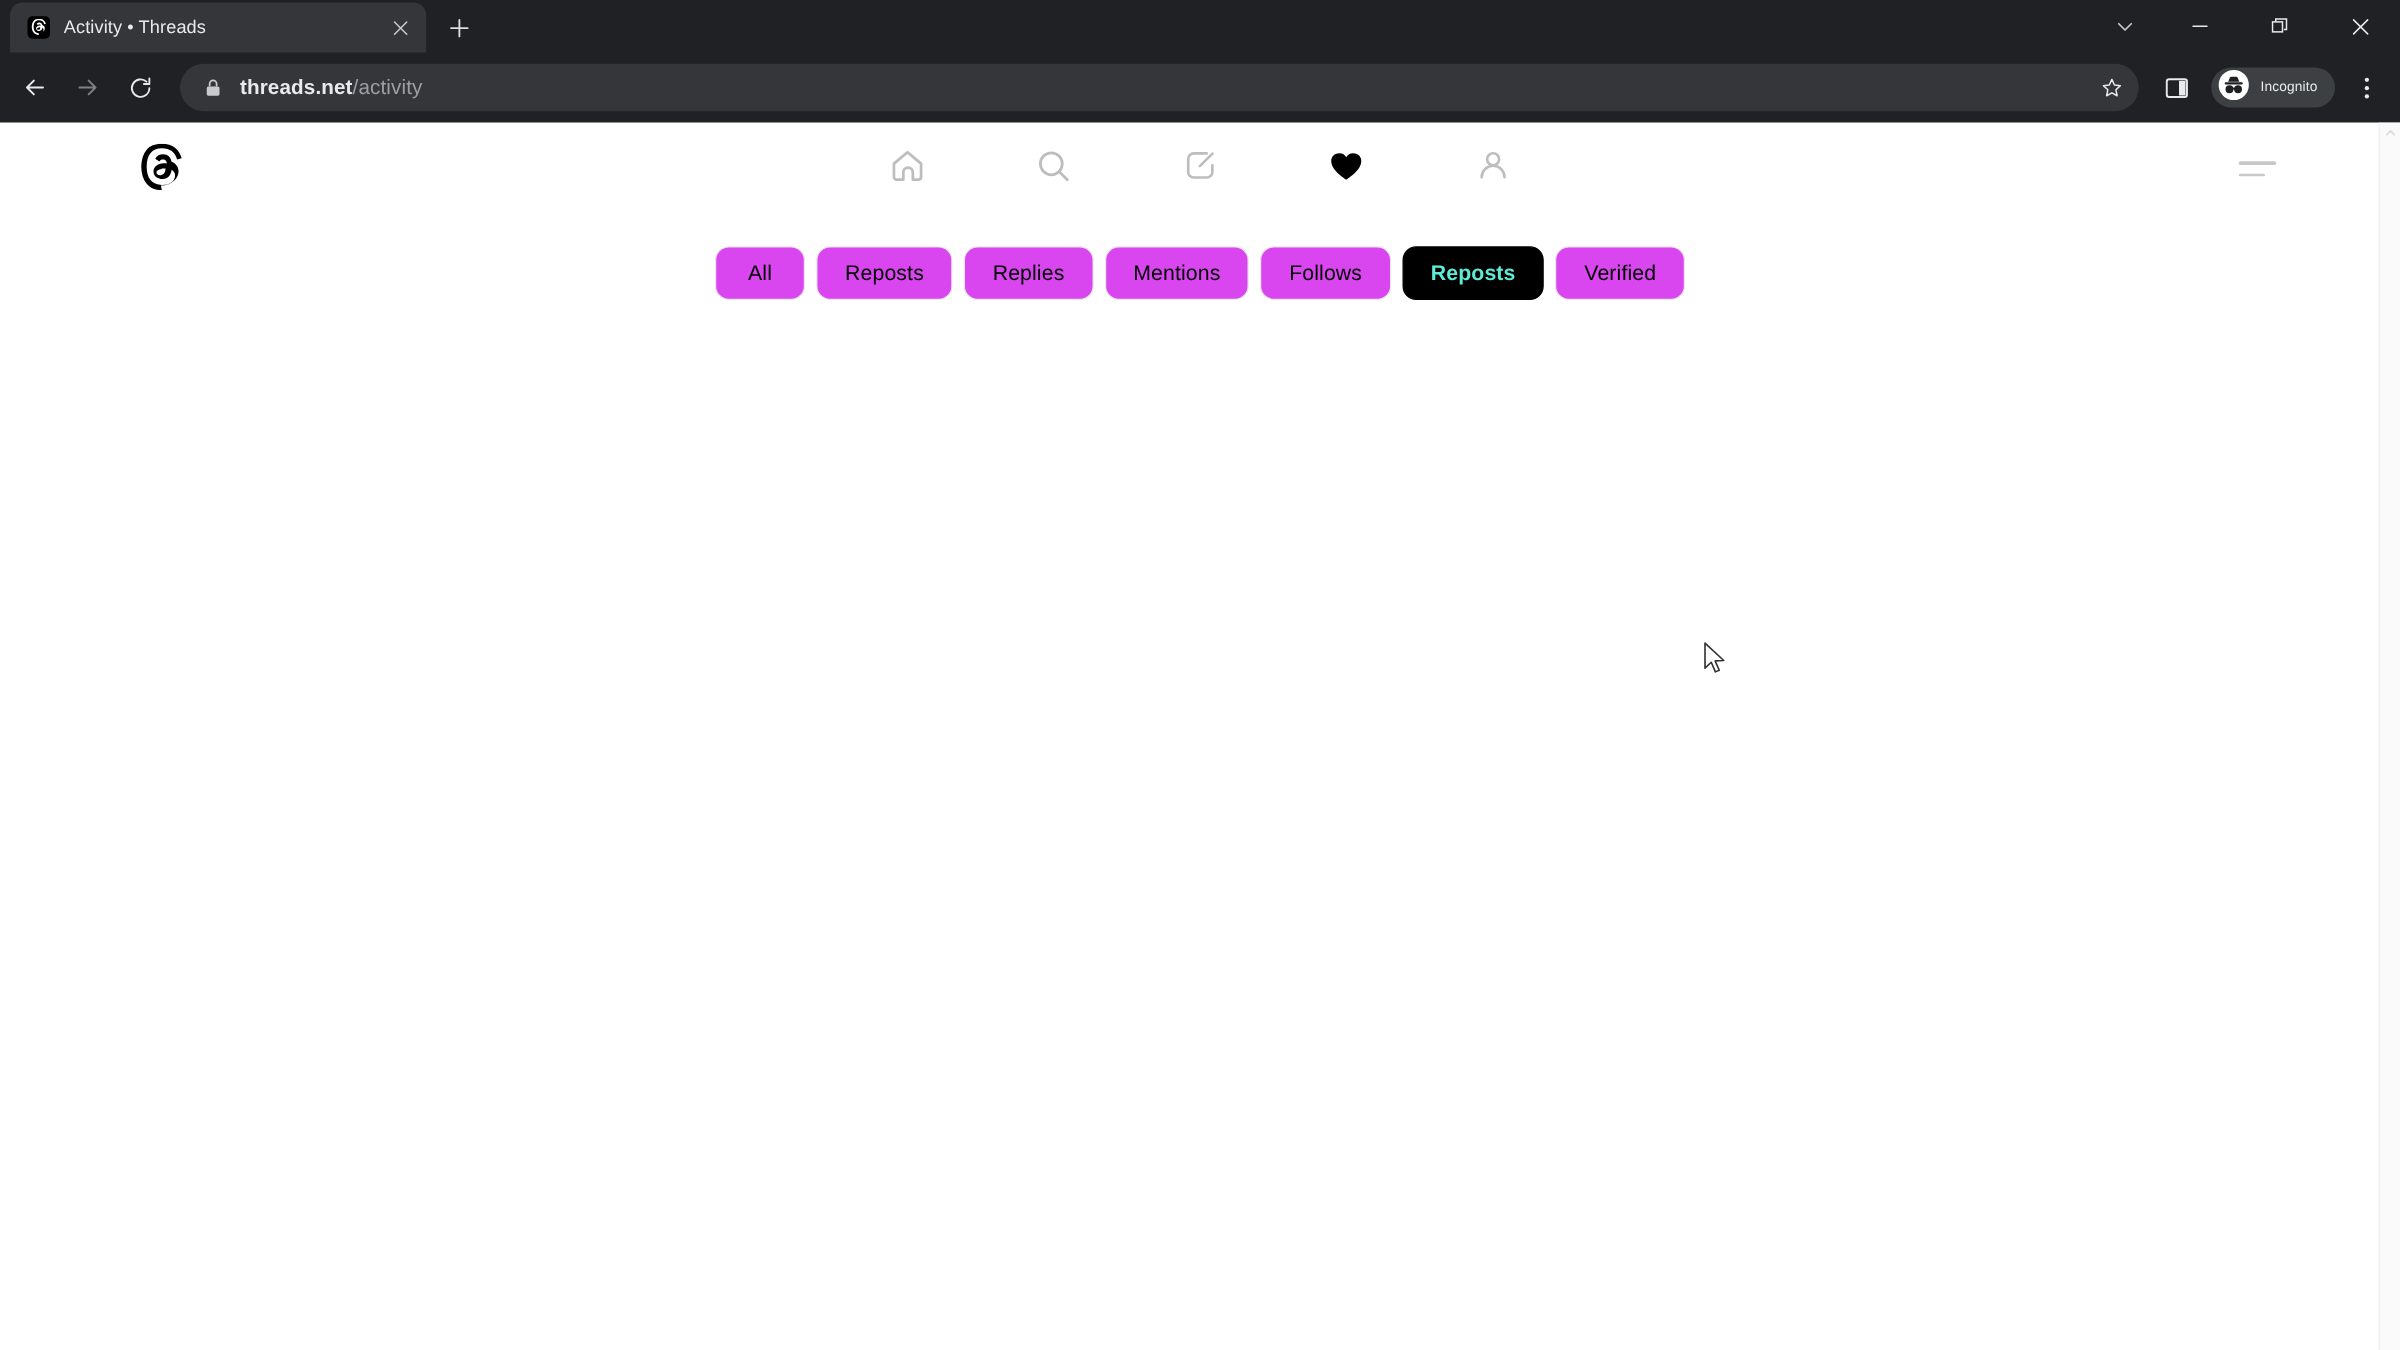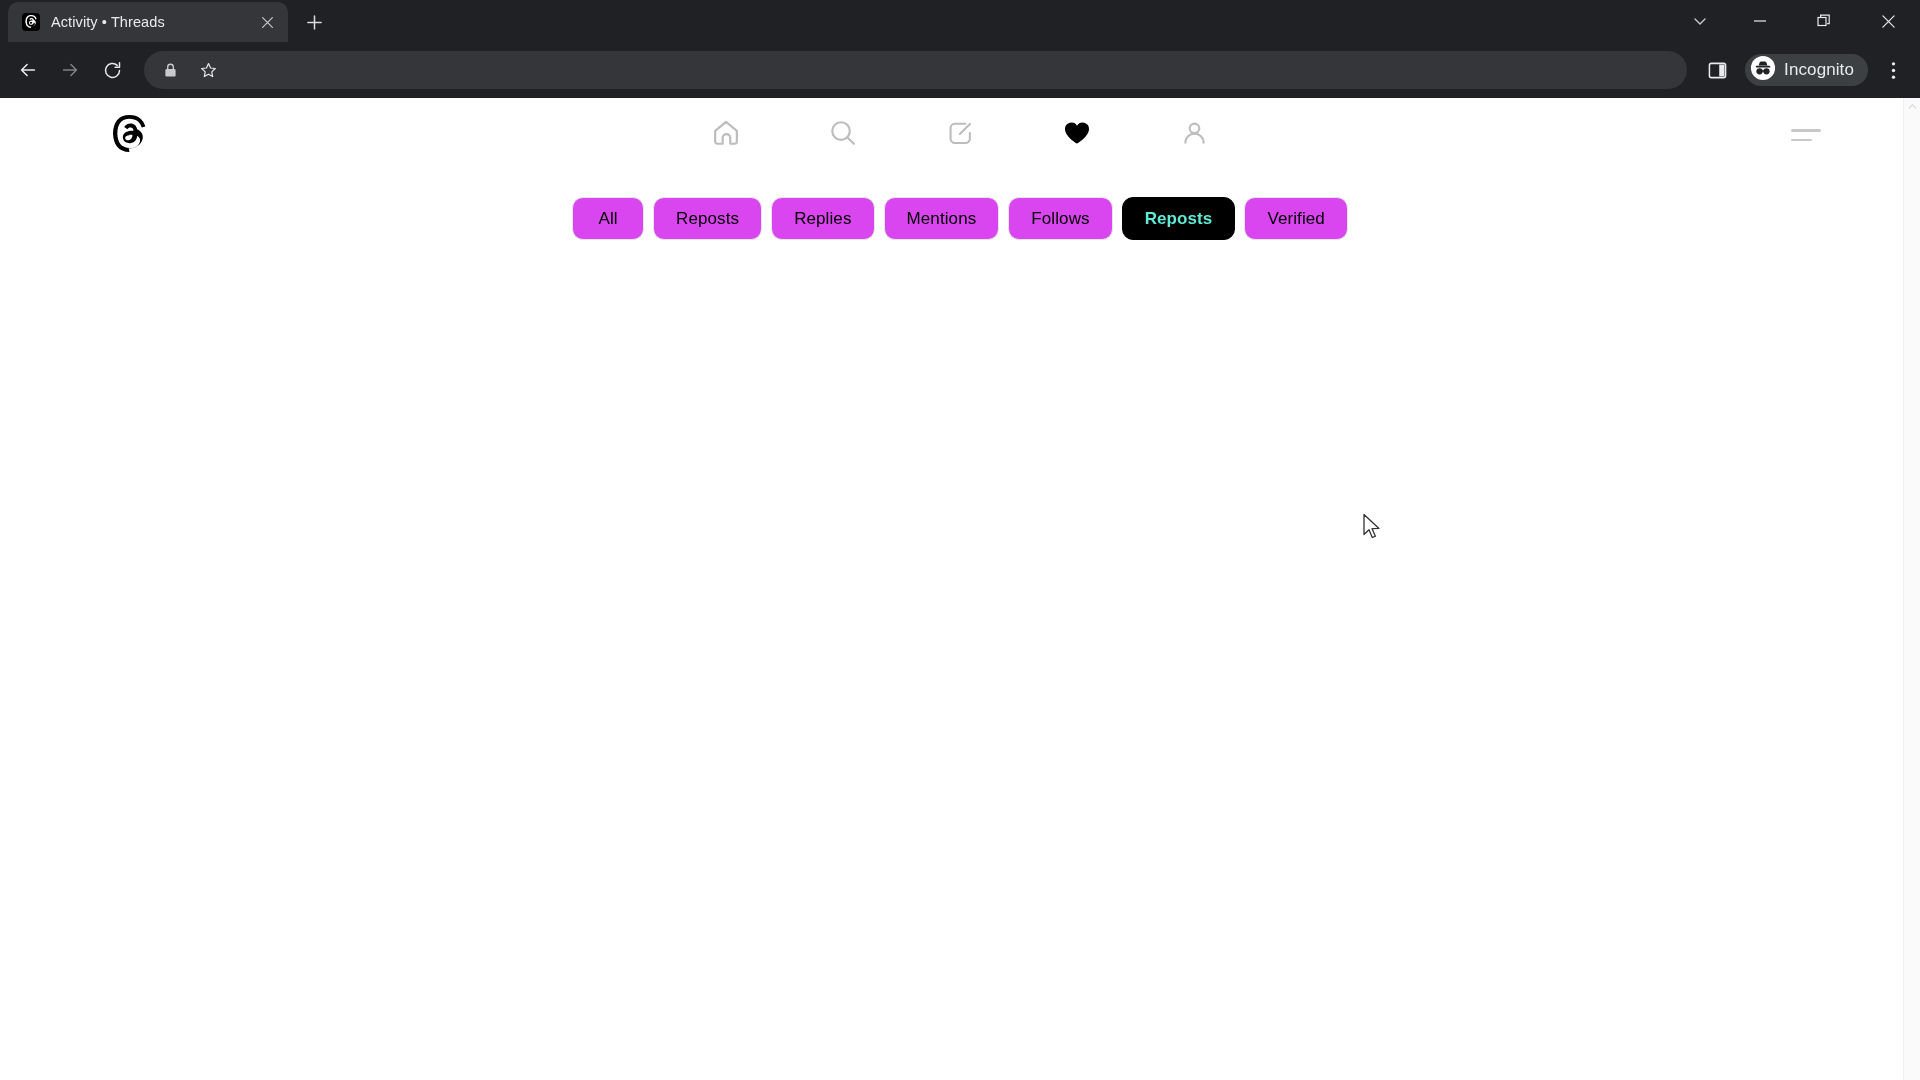--- a/index.html
+++ b/index.html
@@ -25,21 +25,21 @@
     height: 42px;
     background: #202124;
     display: flex;
     align-items: flex-end;
     padding-left: 8px;
     position: relative;
     flex: none;
   }
   .tab {
     height: 40px;
-    width: 280px;
+    width: 333px;
     background: #35363a;
     border-radius: 10px 10px 0 0;
     display: flex;
     align-items: center;
     padding: 0 10px 0 14px;
     gap: 11px;
     position: relative;
   }
   .tab-favicon {
     width: 18px; height: 18px;
@@ -125,21 +125,21 @@
   .incognito-chip {
     height: 32px;
     background: #3c4043;
     border-radius: 16px;
     display: flex;
     align-items: center;
     gap: 8px;
     padding: 0 14px 0 5px;
     margin-left: 4px;
   }
-  .incognito-chip .label { color: #e8eaed; font-size: 17px; letter-spacing: .1px; }
+  .incognito-chip .label { color: #e8eaed; font-size: 11px; letter-spacing: .1px; }
   .kebab { width: 34px; height: 34px; display:flex; align-items:center; justify-content:center; border-radius:50%; margin-left:4px; flex:none;}
 
   
   .viewport {
     flex: 1;
     background: #ffffff;
     position: relative;
     overflow: hidden;
   }
 
@@ -320,20 +320,21 @@
       </svg>
     </div>
 
     <div class="omnibox">
       <span class="omni-lock">
         <svg width="13" height="15" viewBox="0 0 14 16">
           <rect x="1.5" y="6.5" width="11" height="8" rx="1.4" fill="#c8cacd"></rect>
           <path d="M4 6.5 V4.3 a3 3 0 0 1 6 0 V6.5" stroke="#c8cacd" stroke-width="1.5" fill="none"></path>
         </svg>
       </span>
+      <span class="omni-url"><b>threads.net</b><span>/activity</span></span>
       <span class="omni-star">
         <svg width="19" height="19" viewBox="0 0 24 24">
             <path d="M12 3.2 l2.6 5.6 6 .7 -4.5 4.2 1.2 6 -5.3-3 -5.3 3 1.2-6 -4.5-4.2 6-.7z" stroke="#e8eaed" stroke-width="1.5" fill="none" stroke-linejoin="round"></path>
           </svg>
       </span>
     </div>
 
     <div class="tb-right">
       <div class="tb-icon">
         <svg width="19" height="19" viewBox="0 0 20 20">

